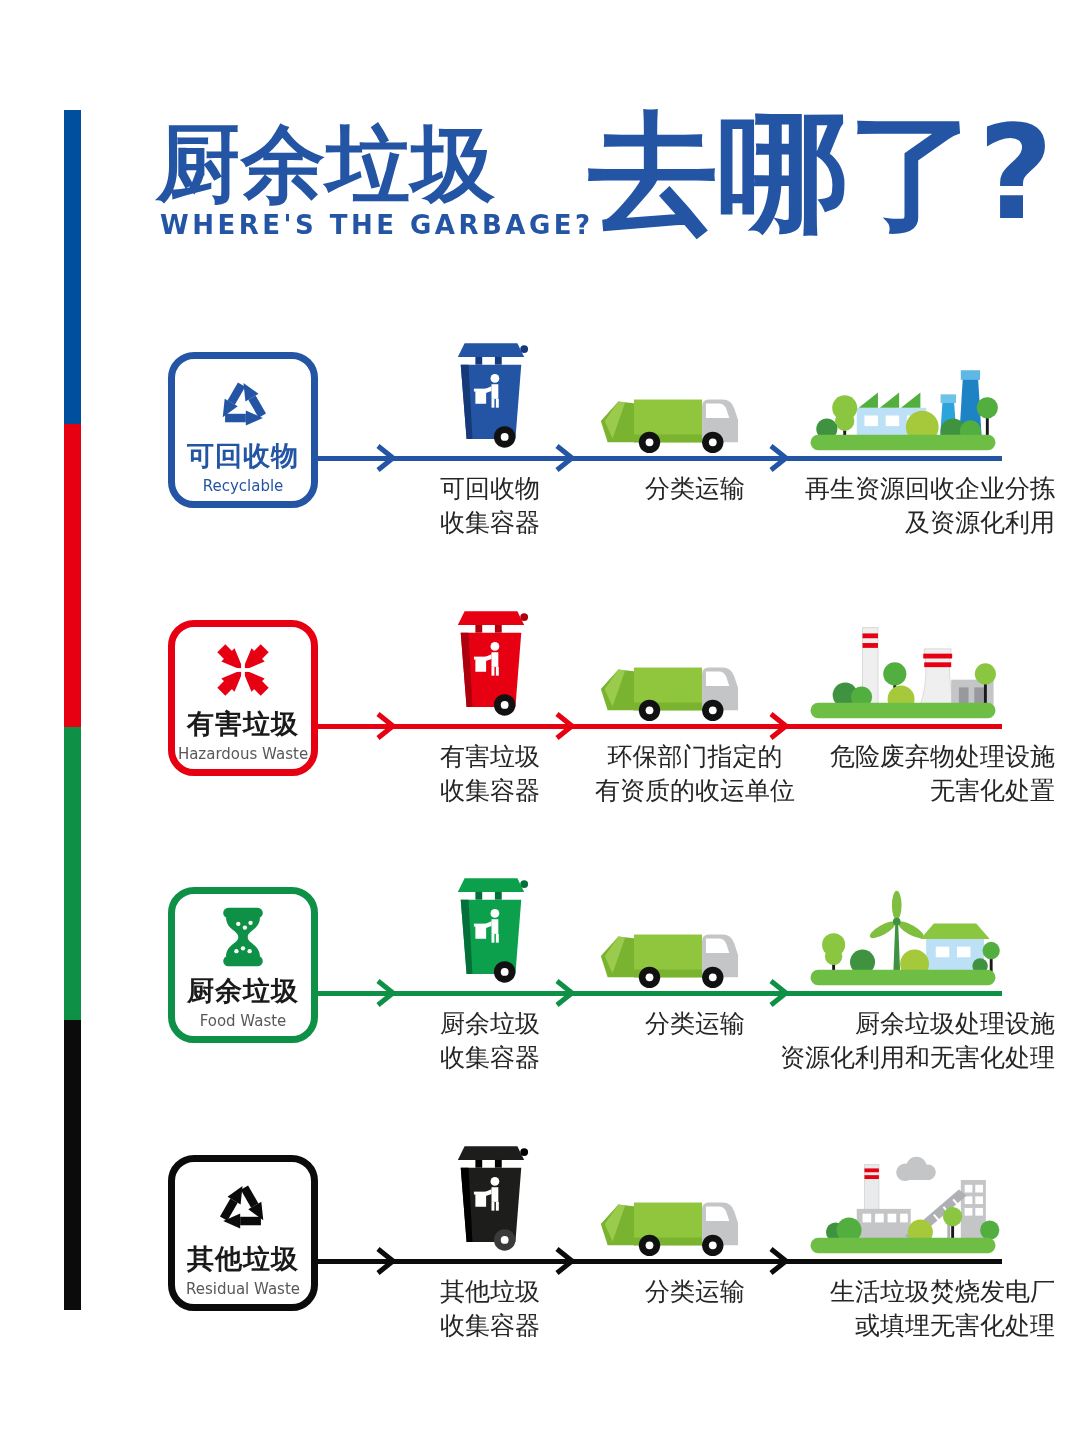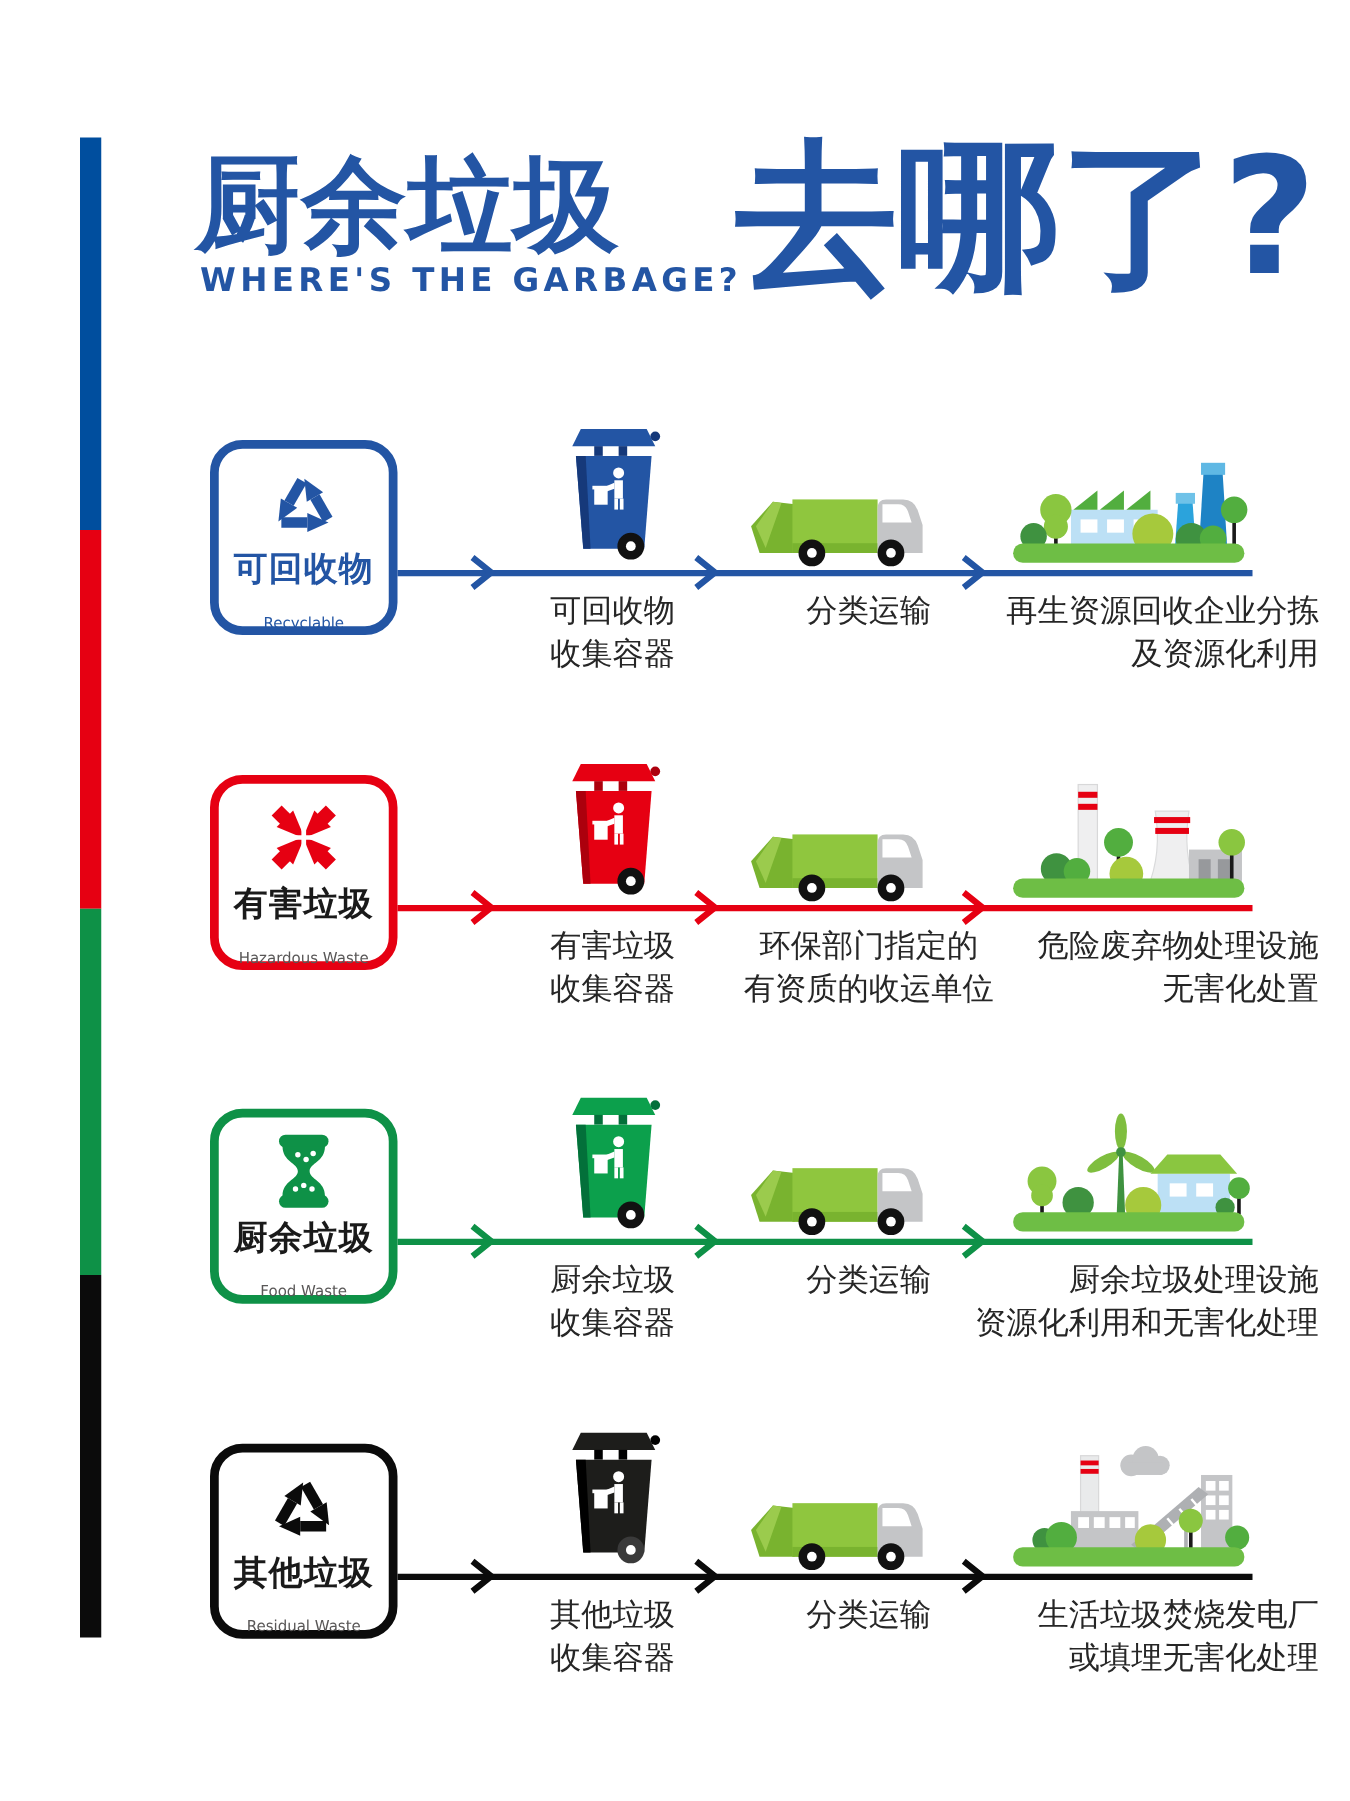--- a/index.html
+++ b/index.html
@@ -34,21 +34,21 @@
   .chev{position:absolute;top:113px;width:22px;height:30px;color:var(--accent);}
   .chev.c1{left:375px;} .chev.c2{left:554px;} .chev.c3{left:768px;}
   .chev path{stroke:currentColor;stroke-width:5;fill:none;}
 
   .cat-box{position:absolute;left:168px;top:22px;width:150px;height:156px;
            border:7px solid var(--accent);border-radius:26px;background:#fff;
            box-sizing:border-box;text-align:center;color:var(--accent);}
   .cat-icon{margin-top:10px;height:72px;}
   .cat-icon svg{width:66px;height:66px;}
   .cat-cn{font-size:27px;font-weight:bold;line-height:30px;color:#1A1A1A;letter-spacing:1px;}
-  .cat-en{font-size:12px;color:#595757;margin-top:20px;}
+  .cat-en{font-size:15px;color:#595757;margin-top:6px;}
   .row0 .cat-cn,.row0 .cat-en{color:#2355A4;}
 
   .tri line{stroke:currentColor;stroke-width:9;}
   .tri .tri-head{fill:currentColor;}
 
   .bin{position:absolute;left:450px;top:8px;width:82px;height:112px;}
   .bin svg{width:82px;height:112px;}
   .bin-fill{fill:var(--bin);}
   .bin-dark{fill:var(--bin-dark);}
 

